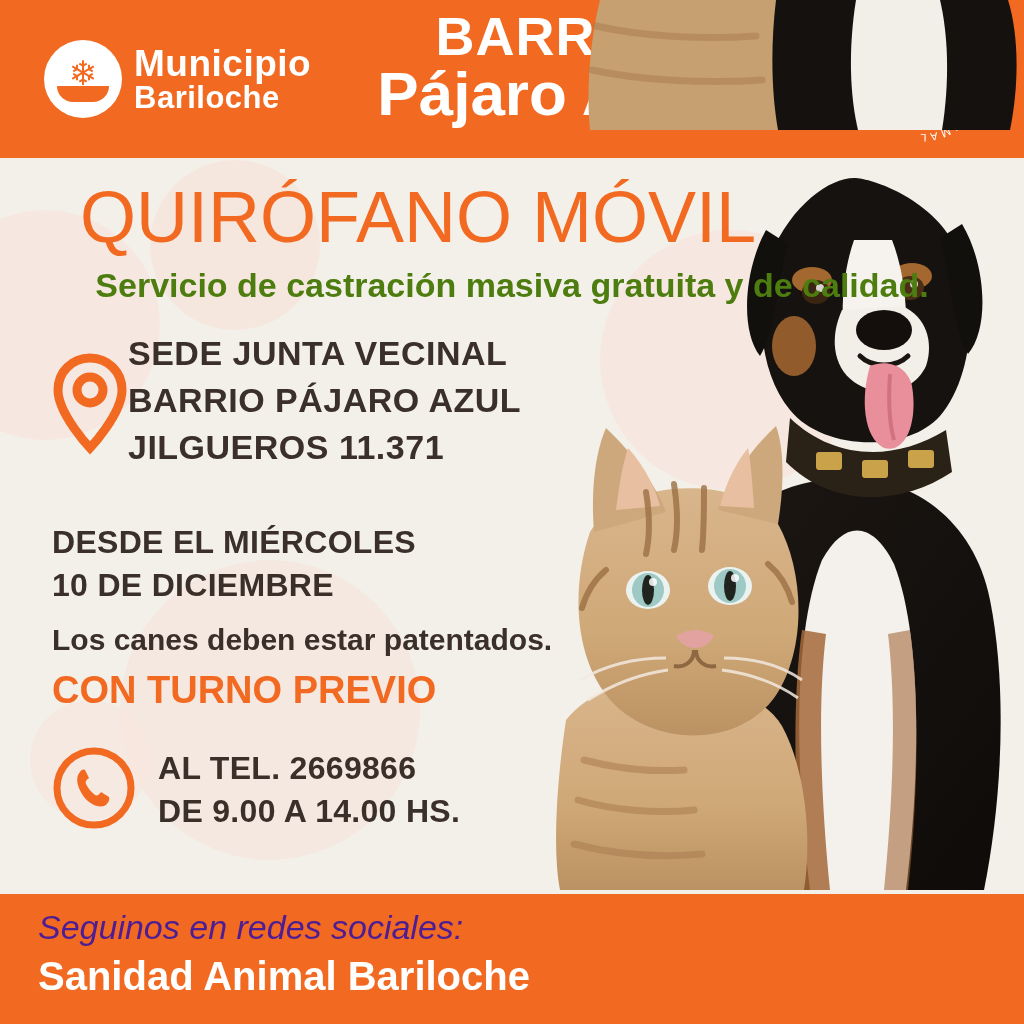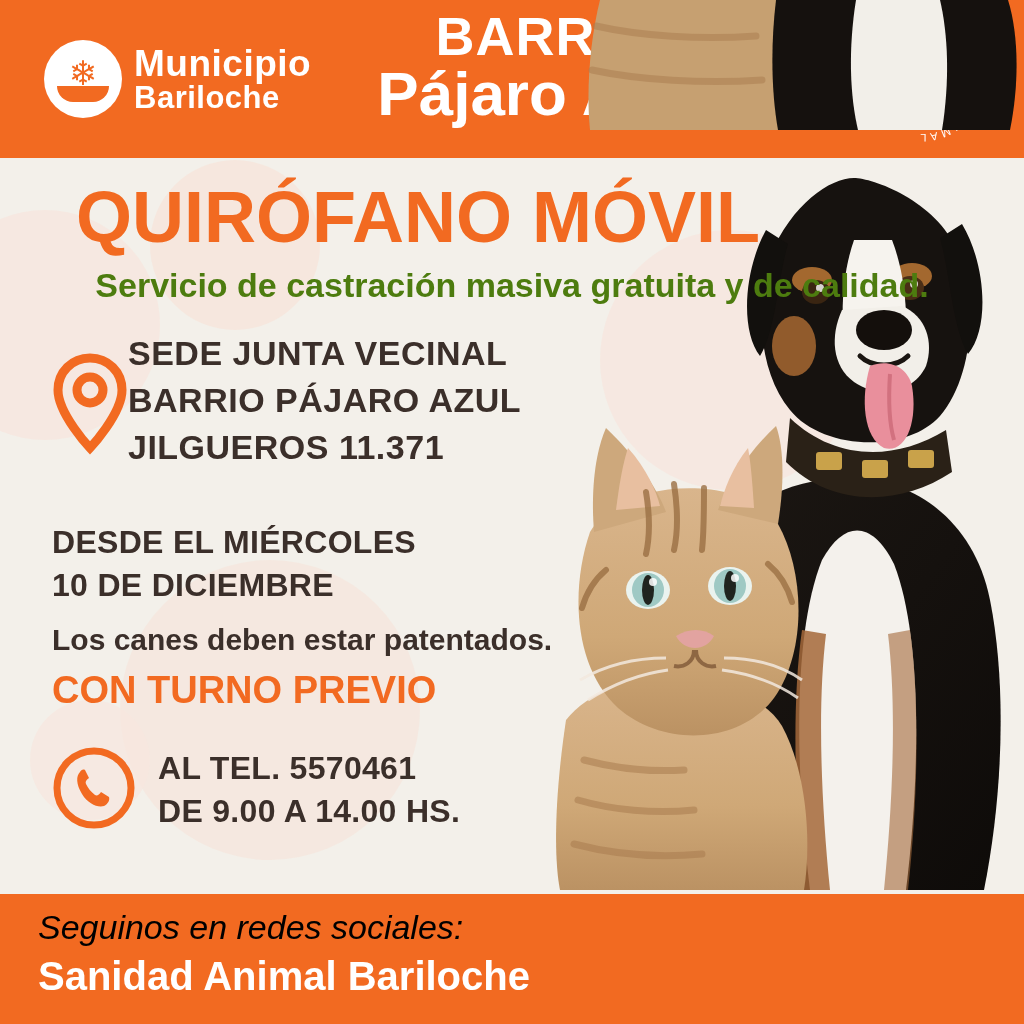--- a/index.html
+++ b/index.html
@@ -111,21 +111,21 @@
   .paw-badge svg { display:block; }
 
   
   .h-quirofano {
     position: absolute;
     left: 0; top: 176px;
     width: 836px;
     text-align: center;
     color: #f26a21;
     font-size: 72px;
-    font-weight: bold;
+    font-weight: normal;
     letter-spacing: 0px;
     z-index: 6;
   }
   .h-sub {
     position: absolute;
     left: 0; top: 266px;
     width: 1024px;
     text-align: center;
     color: #4d7c0f;
     font-size: 34px;
@@ -206,21 +206,21 @@
     position: absolute;
     left: 0; bottom: 0;
     width: 1024px;
     height: 130px;
     background: #f26a21;
     z-index: 8;
   }
   .footer .f1 {
     position: absolute;
     left: 38px; top: 14px;
-    color: #000000;
+    color: #4c1d95;
     font-style: italic;
     font-size: 34px;
     font-weight: normal;
   }
   .footer .f2 {
     position: absolute;
     left: 38px; top: 60px;
     color: #fff;
     font-size: 40px;
     font-weight: bold;
@@ -406,21 +406,21 @@
     <div class="turno">CON TURNO PREVIO</div>
 
     <div class="row-phone">
       <div class="phone-icon">
         <svg width="84" height="84" viewBox="0 0 84 84" xmlns="http://www.w3.org/2000/svg">
           <circle cx="42" cy="42" r="37" fill="none" stroke="#f26a21" stroke-width="7"></circle>
           <path d="M28 26 C24 30 24 38 30 48 C36 58 46 62 52 60 C56 58 58 54 57 51 L49 46 C47 49 45 50 43 49 C39 46 36 42 34 38 C33 36 34 34 37 32 L33 24 C31 23 29 24 28 26 Z" fill="#f26a21"></path>
         </svg>
       </div>
       <div class="phone-lines">
-        <div>AL TEL. 5570461</div>
+        <div>AL TEL. 2669866</div>
         <div>DE 9.00 A 14.00 HS.</div>
       </div>
     </div>
   </div>
 
   <div class="footer">
     <div class="f1">Seguinos en redes sociales:</div>
     <div class="f2">Sanidad Animal Bariloche</div>
   </div>
 

